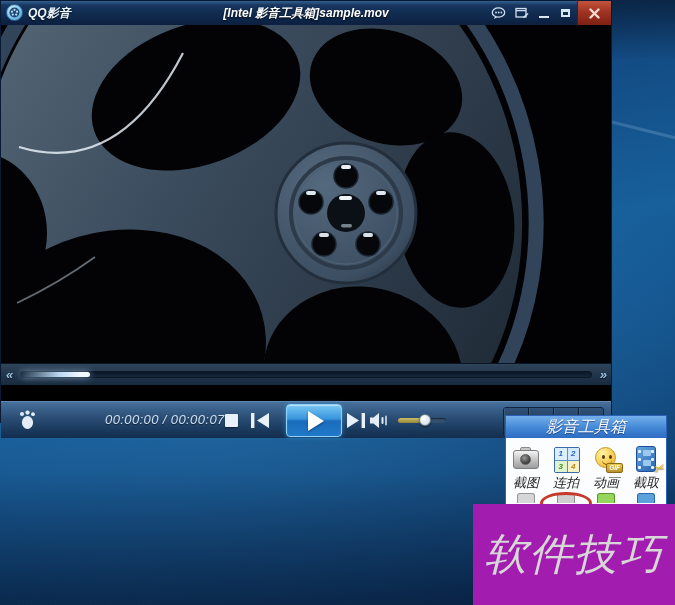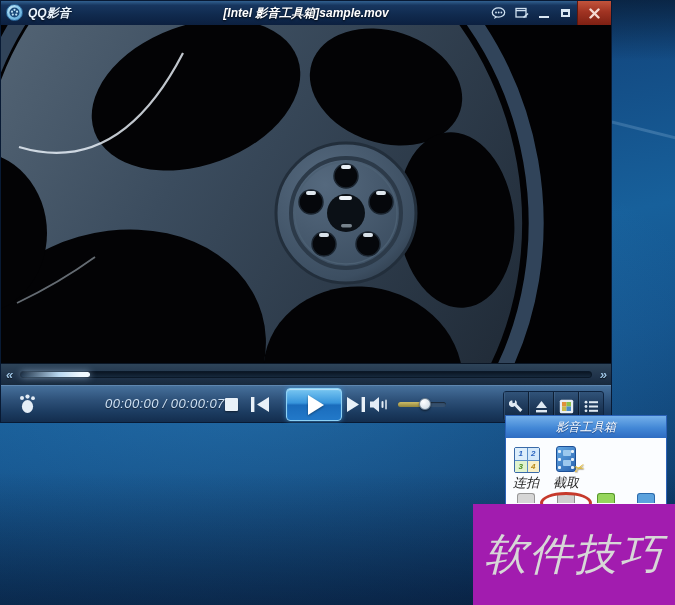--- a/index.html
+++ b/index.html
@@ -54,21 +54,21 @@
     border-top:1px solid #0a1626;display:flex;align-items:center;padding:0 5px;}
   .seek-arrow{color:#9cc2e2;font-size:13px;font-weight:bold;line-height:20px;letter-spacing:-1px;cursor:pointer;
     text-shadow:0 1px 1px rgba(0,0,0,.6);}
   .seek-track{flex:1;height:5px;margin:0 8px;border-radius:3px;position:relative;cursor:pointer;
     background:linear-gradient(#0a1624,#16283c);border:1px solid #0a1828;}
   .seek-fill{position:absolute;left:0;top:0;height:100%;width:12%;border-radius:3px;
     background:linear-gradient(90deg, rgba(130,180,230,.15), #b9d8f0 55%, #eef8ff 85%, #f4fbff);
     box-shadow:0 0 7px rgba(190,225,255,.65);}
 
   
-  .controlbar{position:absolute;left:0;top:384px;width:610px;height:37px;
+  .controlbar{position:absolute;left:0;top:400px;width:610px;height:37px;
     background:linear-gradient(#46709b 0%, #2d5078 40%, #1c3c61 72%, #132d4e 100%);
     border-top:1px solid #5f87b0;box-sizing:border-box;}
   .ctl{position:absolute;cursor:pointer;}
   .paw{left:16px;top:8px;width:22px;height:21px;}
   .time{left:104px;top:0;line-height:36px;color:#cfe2f5;font-size:13px;letter-spacing:.4px;cursor:default;
     text-shadow:0 1px 1px rgba(0,0,0,.5);}
   .stop{left:224px;top:12px;width:13px;height:13px;background:#e9f1f8;border-radius:1px;
     box-shadow:0 1px 2px rgba(0,0,0,.5);}
   .prev{left:250px;top:11px;}
   .next{left:345px;top:11px;}
@@ -90,21 +90,21 @@
     border:1px solid #6d7f90;box-sizing:border-box;box-shadow:0 1px 2px rgba(0,0,0,.5);}
   .rgroup{position:absolute;left:502px;top:5px;height:28px;display:flex;border:1px solid #0e2440;border-radius:3px;
     background:linear-gradient(rgba(40,70,105,.55), rgba(12,28,50,.55));}
   .rbtn{width:24px;display:flex;align-items:center;justify-content:center;cursor:pointer;
     border-right:1px solid rgba(8,20,38,.8);box-shadow:inset 1px 0 0 rgba(140,175,210,.18);}
   .rbtn:last-child{border-right:none;}
 
   
   .toolbox{position:absolute;left:505px;top:415px;width:162px;height:100px;z-index:20;
     background:#fbfdff;border:1px solid #2b62b8;box-sizing:border-box;}
-  .tb-header{height:22px;line-height:22px;text-align:center;color:#ffffff;font-size:12px;
+  .tb-header{height:22px;line-height:22px;text-align:center;color:#ffffff;font-size:16px;
     background:linear-gradient(#74b0ea 0%, #4287d6 55%, #2e6cc2 100%);
     text-shadow:0 1px 1px rgba(10,30,80,.6);cursor:default;}
   .tools{display:flex;padding-top:8px;}
   .tool{width:25%;text-align:center;cursor:pointer;}
   .tool-icon{position:relative;width:26px;height:26px;margin:0 auto;}
   .tool-label{font-size:13px;color:#222;margin-top:4px;line-height:14px;}
   .tools2{display:flex;margin-top:3px;}
   .tool2{width:25%;display:flex;justify-content:center;cursor:pointer;}
   .t2{width:18px;height:10px;border-radius:3px 3px 0 0;box-sizing:border-box;}
   .t2a{background:#d6d6d6;border:1px solid #979797;border-bottom:none;}
@@ -335,28 +335,47 @@
         </div>
       </div>
     </div>
   </div>
 
   <div class="toolbox">
     <div class="tb-header">影音工具箱</div>
     <div class="tools">
       <div class="tool">
         <div class="tool-icon">
+          <div class="cam-top"></div>
+            <div class="cam-body"></div>
+            <div class="cam-lens"></div>
+        </div>
+        <div class="tool-label">截图</div>
+      </div>
+      <div class="tool">
+        <div class="tool-icon">
           <div class="burst">
             <span class="bc1">1</span>
             <span class="bc2">2</span>
             <span class="bc3">3</span>
             <span class="bc4">4</span>
           </div>
         </div>
         <div class="tool-label">连拍</div>
+      </div>
+      <div class="tool">
+        <div class="tool-icon">
+          <div class="smiley">
+              <div class="eye l"></div>
+              <div class="eye r"></div>
+              <div class="smile"></div>
+            </div>
+          <div class="gifbadge">GIF</div>
+        </div>
+        <div class="tool-label">动画</div>
       </div>
       <div class="tool">
         <div class="tool-icon">
           <div class="clipstrip">
             <i style="left:1px;top:3px;"></i>
               <i style="left:1px;top:11px;"></i>
               <i style="left:1px;top:19px;"></i>
             <i style="right:1px;top:3px;"></i>
               <i style="right:1px;top:11px;"></i>
               <i style="right:1px;top:19px;"></i>

